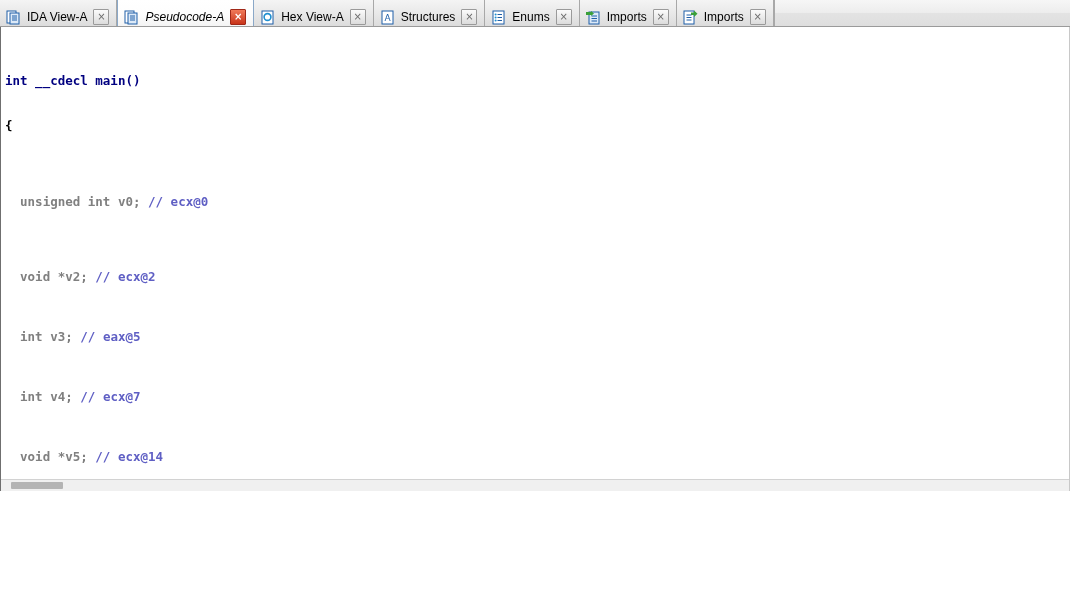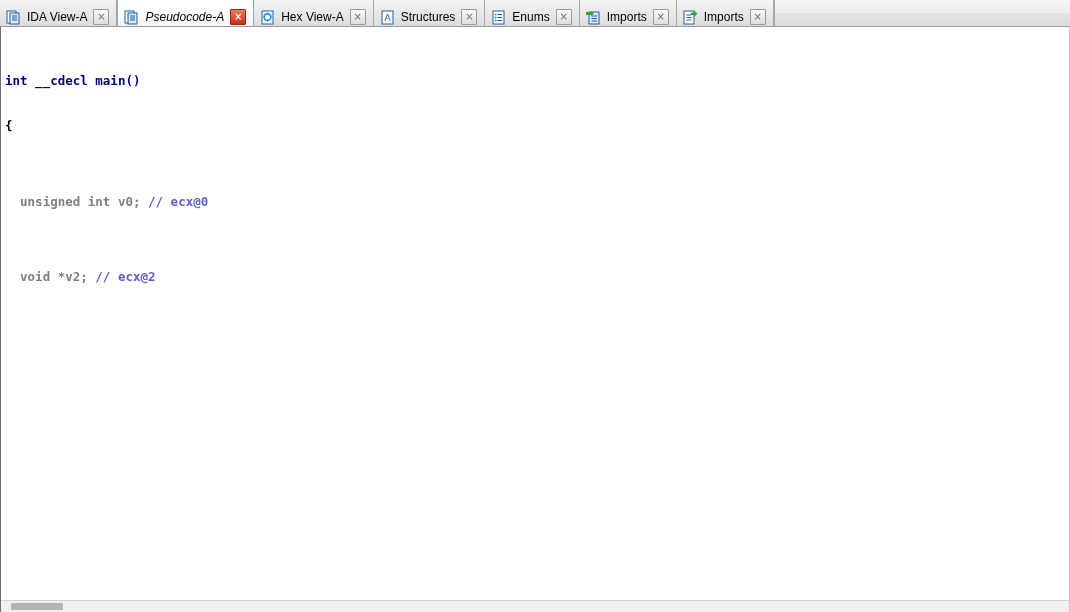--- a/index.html
+++ b/index.html
@@ -56,21 +56,21 @@
     border: 1px solid #a02818;
     color: #ffffff;
     font-weight: bold;
   }
   .tab-icon { width: 15px; height: 15px; display:block; }
   .tabbar-tail { flex: 1; border-left: 1px solid #a8a8a8; }
 
   
   #code-pane {
     position: relative;
-    height: 585px;
+    height: 464px;
     background: #ffffff;
     box-sizing: border-box;
     border-left: 1px solid #6f6f6f;
     border-right: 1px solid #c8c8c8;
     overflow: hidden;
   }
   #code {
     font-family: "DejaVu Sans Mono", monospace;
     font-size: 12.5px;
     line-height: 15.05px;
@@ -213,22 +213,25 @@
 
     <div class="ln"><span class="kw">int __cdecl main()</span></div>
     <div class="ln"><span class="blk">{</span></div>
 
     
     <div class="ln">  <span class="gray">unsigned int </span><span class="gray">v0</span><span class="gray">; </span><span class="lblue">// </span><span class="lblue">ecx@0</span></div>
 
 
     <div class="ln">  <span class="gray">void *</span><span class="gray">v2</span><span class="gray">; </span><span class="lblue">// </span><span class="lblue">ecx@2</span></div>
 
-
-
+    <div class="ln">  <span class="gray">int </span><span class="gray">v3</span><span class="gray">; </span><span class="lblue">// </span><span class="lblue">eax@5</span></div>
+
+    <div class="ln">  <span class="gray">int </span><span class="gray">v4</span><span class="gray">; </span><span class="lblue">// </span><span class="lblue">ecx@7</span></div>
+
+    <div class="ln">  <span class="gray">void *</span><span class="gray">v5</span><span class="gray">; </span><span class="lblue">// </span><span class="lblue">ecx@14</span></div>
 
 
     
 
     
     
 
     
 
     

